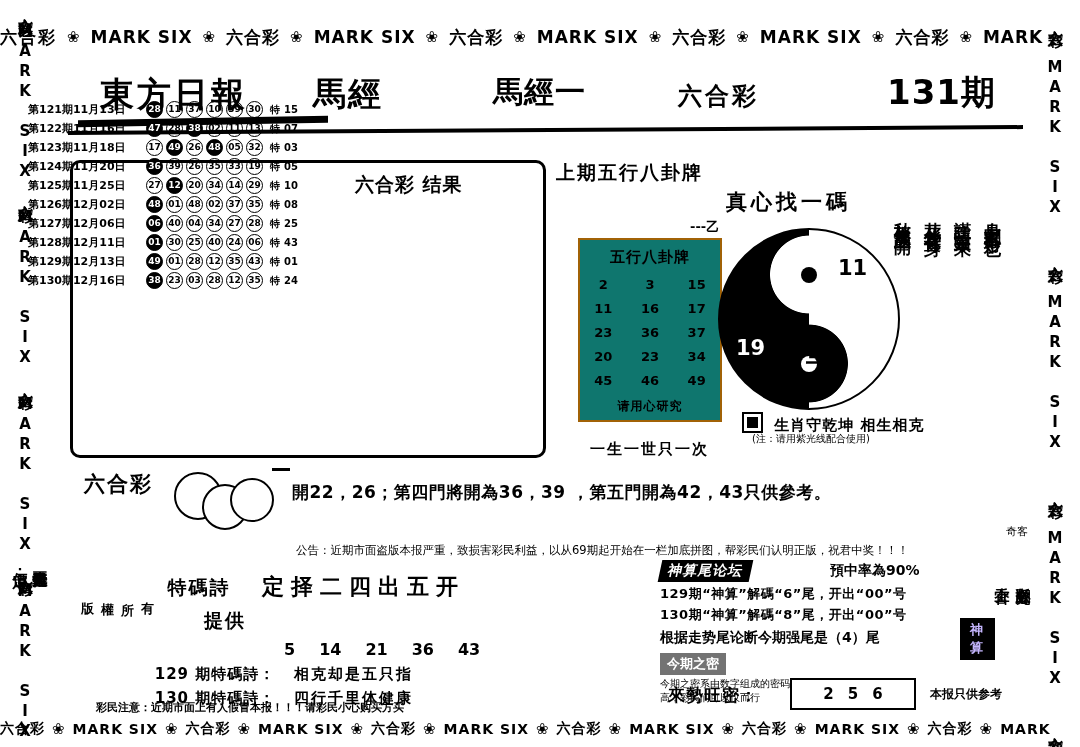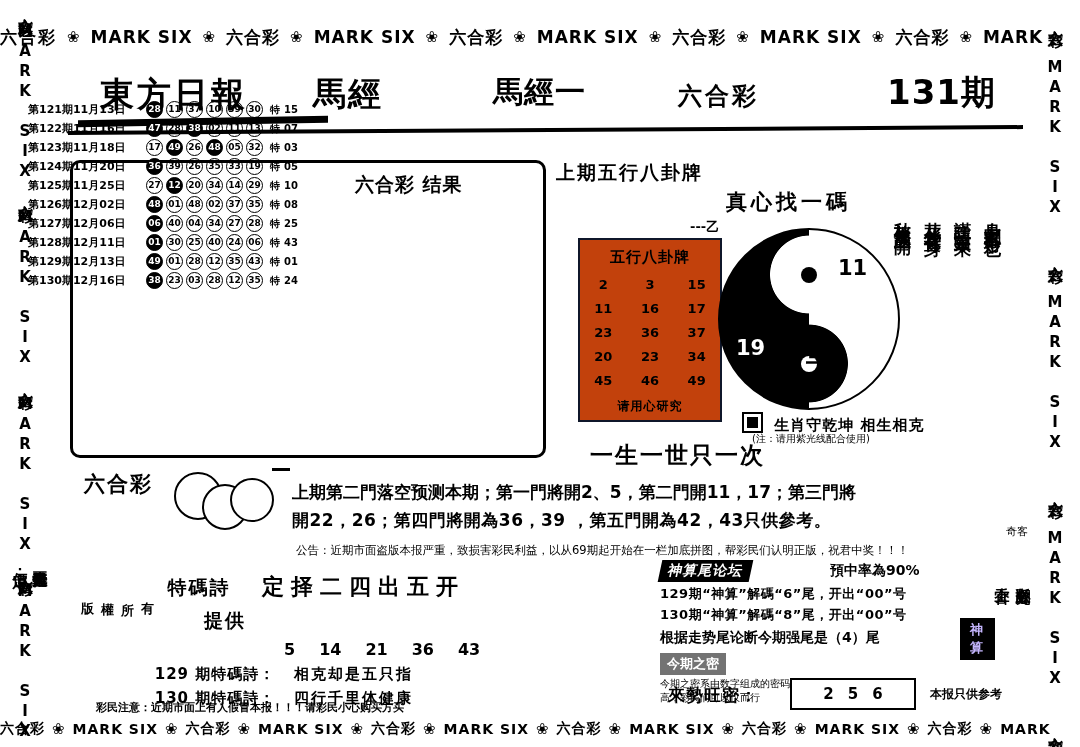--- a/index.html
+++ b/index.html
@@ -80,29 +80,29 @@
   .balls-logo{position:absolute;left:78px;top:462px;width:195px;height:62px;}
   .logo-text{
     position:absolute;left:6px;top:8px;font-size:21px;font-weight:bold;letter-spacing:2px;
     font-family:"DejaVu Serif","Liberation Serif",serif;
   }
 
   
   .bagua-title{position:absolute;left:556px;top:160px;font-size:19px;font-weight:bold;letter-spacing:2px;text-align:right;}
   .yi-mark{position:absolute;left:690px;top:218px;font-size:13px;font-weight:bold;}
   .bagua-box{
-    position:absolute;left:578px;top:238px;width:140px;height:180px;border:2px solid #0f172a;background:#c2410c;
+    position:absolute;left:578px;top:238px;width:140px;height:180px;border:2px solid #a16207;background:#0f766e;
   }
   .bagua-head{text-align:center;font-size:15px;font-weight:bold;margin-top:8px;letter-spacing:1px;}
   .bagua-grid{
     margin-top:10px;display:grid;grid-template-columns:repeat(3,1fr);row-gap:9px;
     font-size:13px;text-align:center;font-weight:bold;
   }
   .bagua-foot{text-align:center;font-size:12px;font-weight:bold;margin-top:10px;letter-spacing:1px;}
-  .one-life{position:absolute;left:590px;top:440px;font-size:23px;font-weight:bold;letter-spacing:2px;}
+  .one-life{position:absolute;left:590px;top:440px;font-size:15px;font-weight:bold;letter-spacing:2px;}
 
   
   .zhen-xin{position:absolute;left:726px;top:188px;font-size:21px;font-weight:bold;letter-spacing:4px;}
   .yy-wrap{position:absolute;left:718px;top:228px;width:182px;height:182px;}
   .yy{
     position:absolute;left:0;top:0;width:178px;height:178px;border-radius:50%;
     border:2px solid #000;
     background:
       radial-gradient(circle at 50% 25%, #fff 0 24%, rgba(0,0,0,0) 24.5%),
       radial-gradient(circle at 50% 75%, #000 0 24%, rgba(0,0,0,0) 24.5%),
@@ -444,21 +444,20 @@
 
   <div class="vpoem">
     <div class="col">秋菊依簇三二開</div>
     <div class="col">花花外衣長長身</div>
     <div class="col">謹防二三重頭來</div>
     <div class="col">身中劇毒不妙也</div>
   </div>
 
   <div class="pred-rule"></div>
   <div class="pred">
-    <div>上期第二門落空预测本期；第一門將開2、5，第二門開11，17；第三門將</div>
     <div class="l2">開22，26；第四門將開為36，39 ，第五門開為42，43只供參考。</div>
   </div>
   <div class="qihao">奇客</div>
   <div class="notice">公告：近期市面盗版本报严重，致损害彩民利益，以从69期起开始在一栏加底拼图，帮彩民们认明正版，祝君中奖！！！</div>
 
   <div class="poem-block">
     <div class="pl">
       <span class="lbl">特碼詩</span>
       <span class="val">定择二四出五开</span>
     </div>

